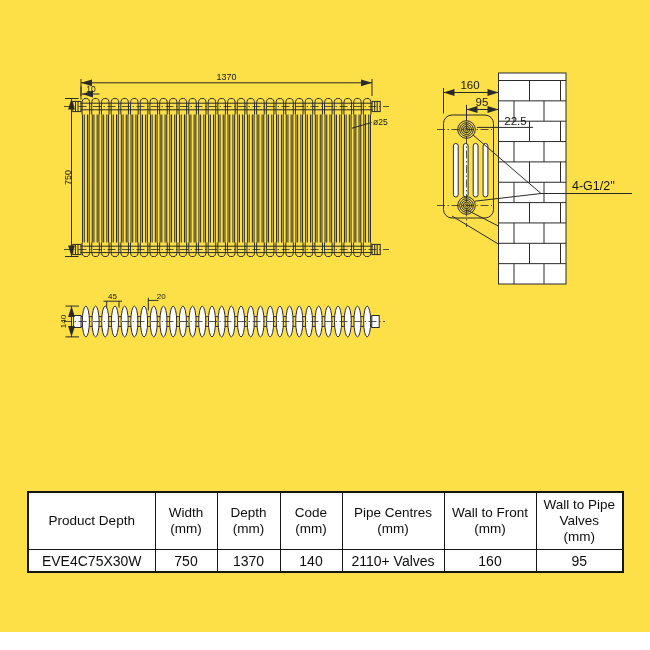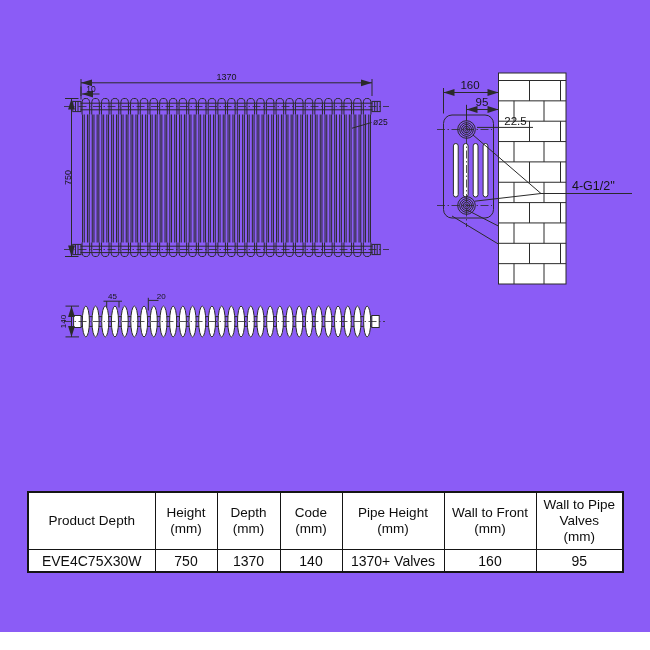--- a/index.html
+++ b/index.html
@@ -1,16 +1,16 @@
 <!DOCTYPE html>
 <html><head>
 <meta charset="utf-8">
 <style>
   html,body{margin:0;padding:0;background:#fff;}
-  .page{position:relative;width:650px;height:632px;background:#8b5cf6;overflow:hidden;
+  .page{position:relative;width:650px;height:632px;background:#fde047;overflow:hidden;
         font-family:"Liberation Sans",sans-serif;}
   svg{position:absolute;left:0;top:0;}
   svg text{fill:#161616;font-family:"Liberation Sans",sans-serif;}
   .ln{stroke:#2a2a2a;fill:none;stroke-width:1;}
   .lnw{stroke:#2a2a2a;fill:#ffffff;stroke-width:1;}
   .cl{stroke:#2a2a2a;fill:none;stroke-width:0.8;stroke-dasharray:8 2.5 1.5 2.5;}
   .t8{font-size:8px;} .t85{font-size:8.5px;} .t9{font-size:9px;}
   .t115{font-size:11.5px;} .t125{font-size:12.5px;}
   .spec{position:absolute;left:27px;top:491px;border-collapse:collapse;table-layout:fixed;
         border:2px solid #151515;color:#0d0d0d;}
@@ -388,51 +388,51 @@
         <col style="width:92px">
         <col style="width:87px">
   </colgroup>
   <thead>
     <tr>
       <th>
             <span class="hl">Product Depth</span>
             <span class="hu"></span>
           </th>
       <th>
-            <span class="hl">Height</span>
+            <span class="hl">Width</span>
             <span class="hu">(mm)</span>
           </th>
       <th>
             <span class="hl">Depth</span>
             <span class="hu">(mm)</span>
           </th>
       <th>
             <span class="hl">Code</span>
             <span class="hu">(mm)</span>
           </th>
       <th>
-            <span class="hl">Pipe Height</span>
+            <span class="hl">Pipe Centres</span>
             <span class="hu">(mm)</span>
           </th>
       <th>
             <span class="hl">Wall to Front</span>
             <span class="hu">(mm)</span>
           </th>
       <th>
             <span class="hl">Wall to Pipe Valves</span>
             <span class="hu">(mm)</span>
           </th>
     </tr>
   </thead>
   <tbody>
     <tr>
       <td>EVE4C75X30W</td>
       <td>750</td>
       <td>1370</td>
       <td>140</td>
-      <td>1370+ Valves</td>
+      <td>2110+ Valves</td>
       <td>160</td>
       <td>95</td>
     </tr>
   </tbody>
 </table>
 
 </div>
 
 </body></html>

